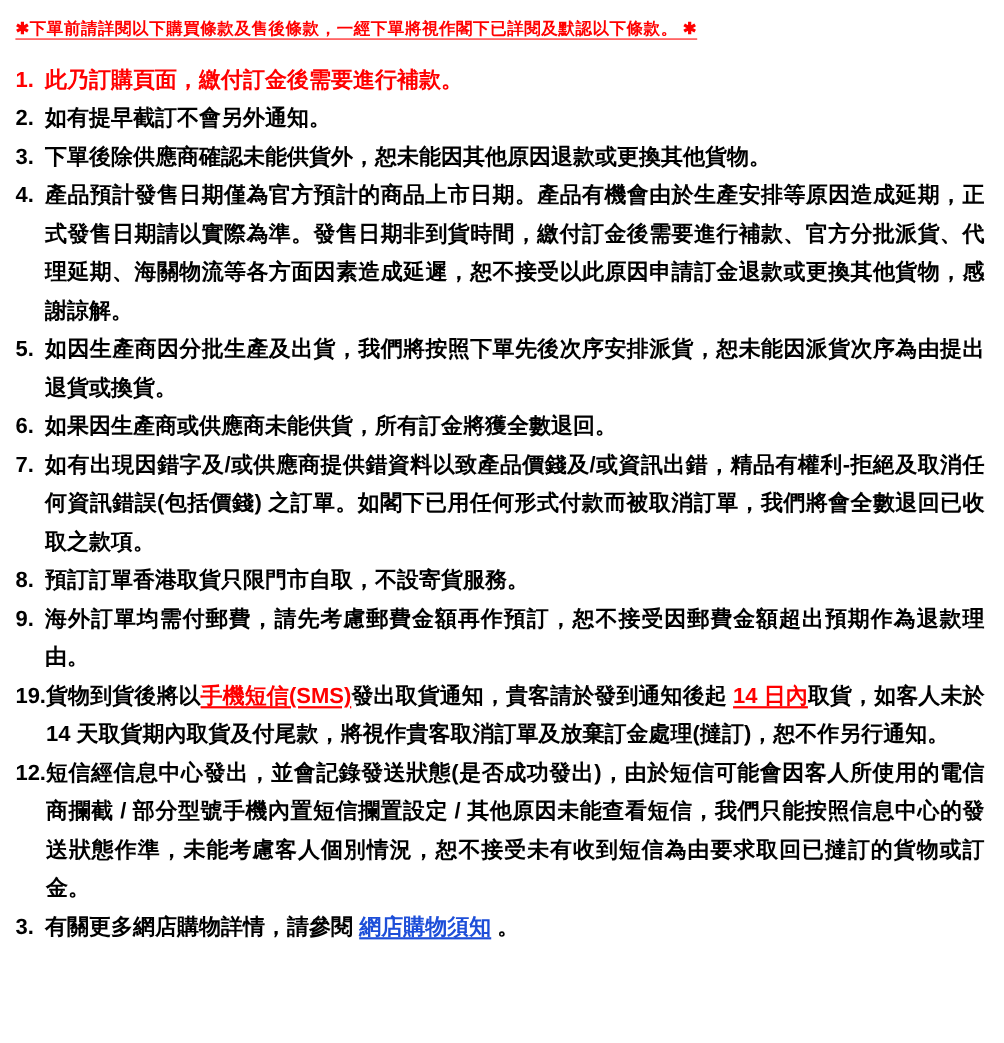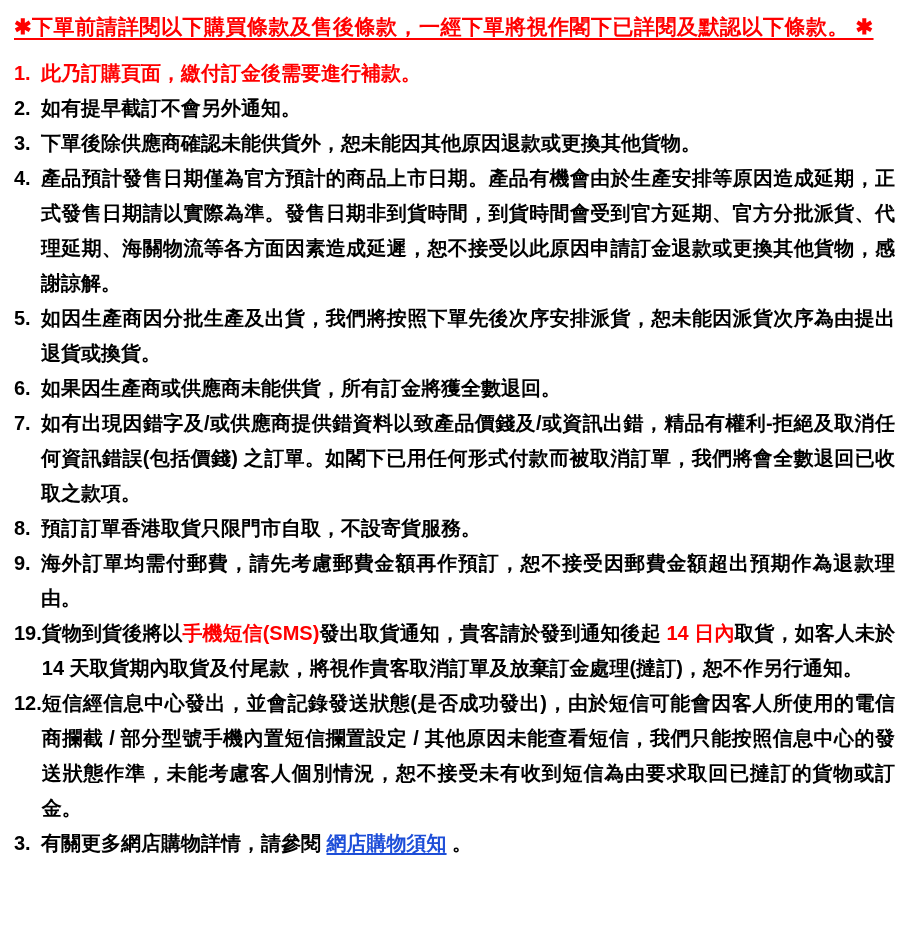--- a/index.html
+++ b/index.html
@@ -15,21 +15,21 @@
     font-weight: 700;
     color: #000000;
     box-sizing: border-box;
   }
   .page {
     padding: 10px 18px 0 14px;
     box-sizing: border-box;
   }
   .warning-title {
     color: #ff0000;
-    font-size: 21px;
+    font-size: 15px;
     line-height: 30px;
     letter-spacing: 0.5px;
     text-decoration: underline;
     text-underline-offset: 4px;
     margin: 2px 0 0 0;
   }
   .section-heading {
     color: #000000;
     font-size: 20px;
     line-height: 28px;
@@ -52,20 +52,21 @@
   }
   .term .body {
     flex: 1;
     text-align: justify;
   }
   .term.red {
     color: #ff0000;
   }
   .hl {
     color: #ff0000;
+    text-decoration: underline;
     text-underline-offset: 3px;
   }
   .link {
     color: #1d4ed8;
     text-decoration: underline;
     text-underline-offset: 3px;
     cursor: pointer;
   }
 </style>
 </head>
@@ -88,21 +89,21 @@
       <span class="body">如有提早截訂不會另外通知。</span>
     </div>
 
     <div class="term">
       <span class="num">3.</span>
       <span class="body">下單後除供應商確認未能供貨外，恕未能因其他原因退款或更換其他貨物。</span>
     </div>
 
     <div class="term">
       <span class="num">4.</span>
-      <span class="body">產品預計發售日期僅為官方預計的商品上市日期。產品有機會由於生產安排等原因造成延期，正式發售日期請以實際為準。發售日期非到貨時間，到貨時間會受到官方延期、官方分批派貨、代理延期、海關物流等各方面因素造成延遲，恕不接受以此原因申請訂金退款或更換其他貨物，感謝諒解。</span>
+      <span class="body">產品預計發售日期僅為官方預計的商品上市日期。產品有機會由於生產安排等原因造成延期，正式發售日期請以實際為準。發售日期非到貨時間，繳付訂金後需要進行補款、官方分批派貨、代理延期、海關物流等各方面因素造成延遲，恕不接受以此原因申請訂金退款或更換其他貨物，感謝諒解。</span>
     </div>
 
     <div class="term">
       <span class="num">5.</span>
       <span class="body">如因生產商因分批生產及出貨，我們將按照下單先後次序安排派貨，恕未能因派貨次序為由提出退貨或換貨。</span>
     </div>
 
     <div class="term">
       <span class="num">6.</span>
       <span class="body">如果因生產商或供應商未能供貨，所有訂金將獲全數退回。</span>

